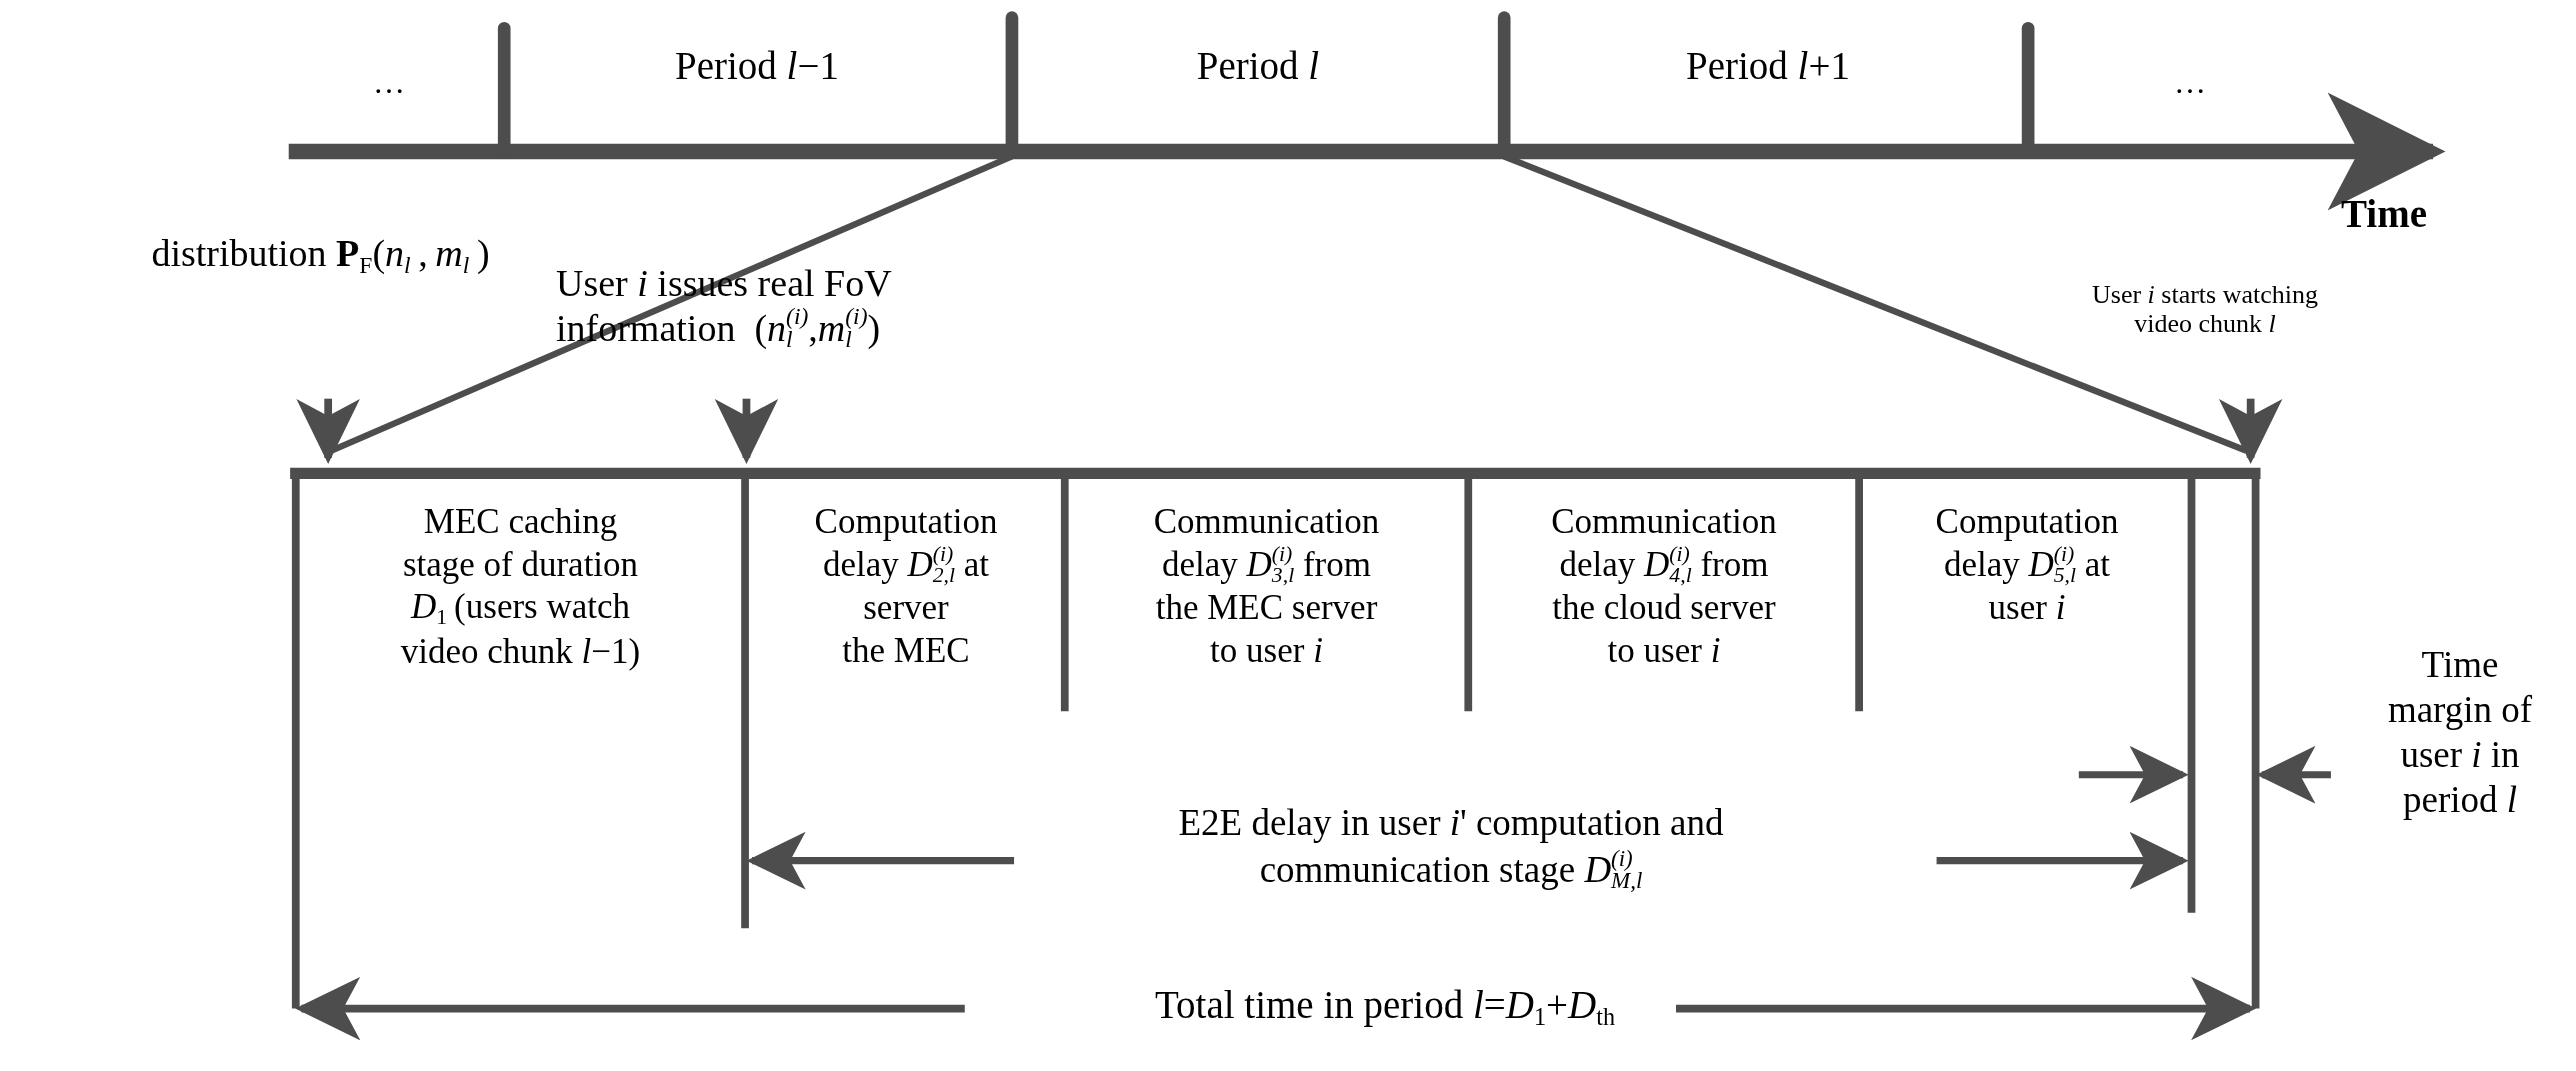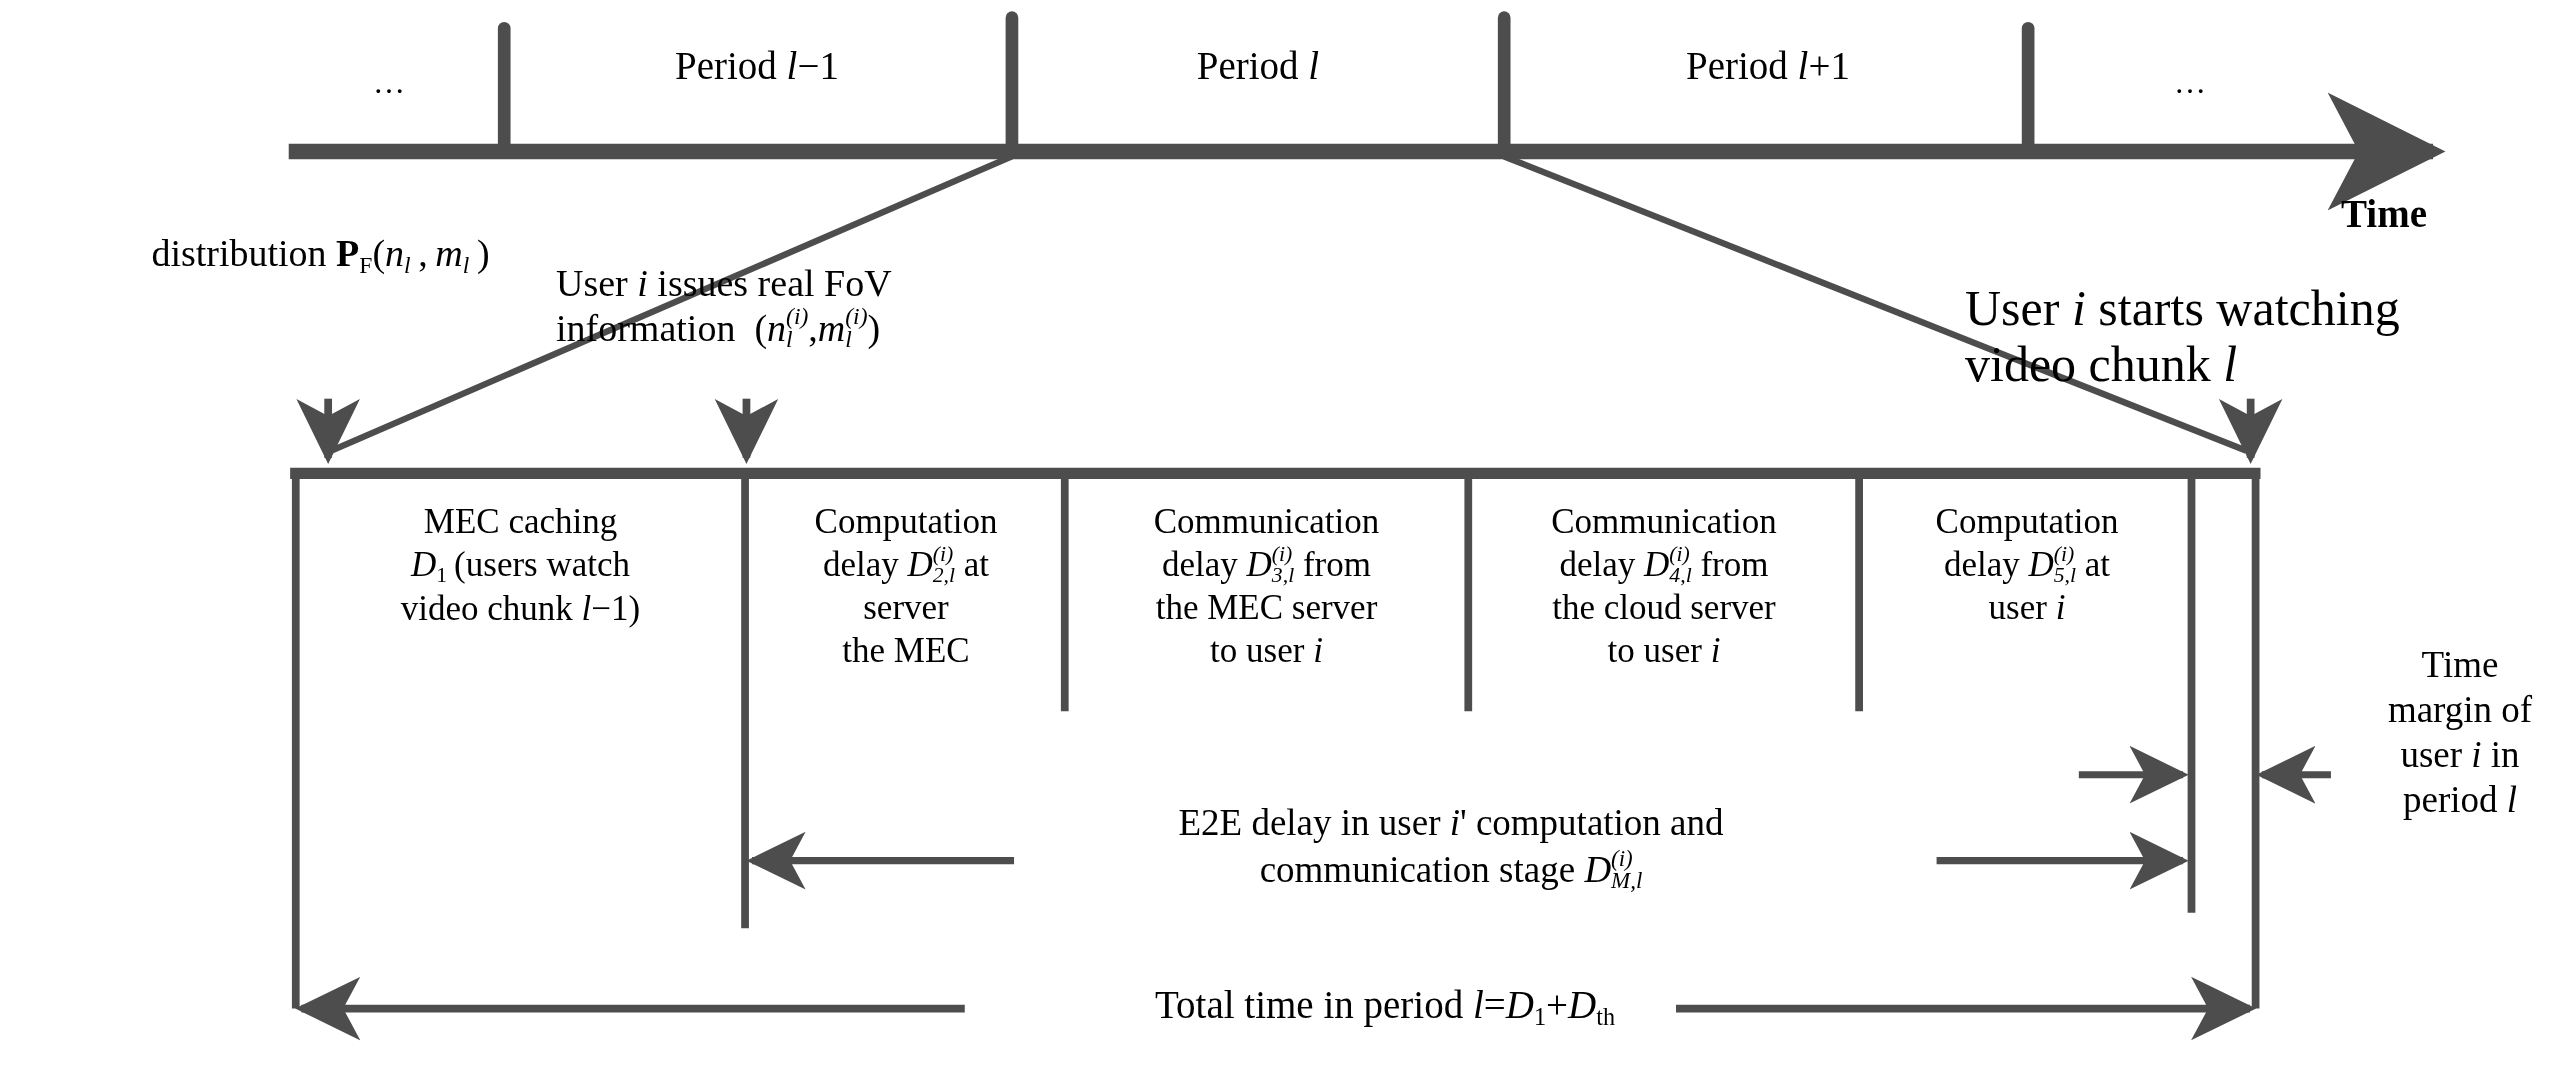--- a/index.html
+++ b/index.html
@@ -135,27 +135,28 @@
     </div>
   </div>
 
   <div class="lbl" style="left:556px; top:262px; font-size:38px; text-align:left;">
     <div>User <i class="v">i</i> issues real FoV</div>
     <div>
       information&nbsp; (<i class="v">n</i><span class="supsub"><span class="up">(i)</span><span class="dn">l</span></span>,<i class="v">m</i><span class="supsub"><span class="up">(i)</span><span class="dn">l</span></span>)
     </div>
   </div>
 
-  <div class="lbl" style="left:1965px; top:280px; font-size:50px; width:570px;">
+  <div class="lbl" style="left:1920px; top:280px; font-size:26px; text-align:center; width:570px;">
     <div>User <i class="v">i</i> starts watching</div>
     <div>video chunk <i class="v">l</i></div>
   </div>
 
   <div class="lbl blk" style="left:308px; top:501px; width:425px; font-size:35px; line-height:1.22;">
     <div>MEC caching</div>
+    <div>stage of duration</div>
     <div><i class="v">D</i><sub>1</sub> (users watch</div>
     <div>video chunk <i class="v">l</i>−1)</div>
   </div>
 
   <div class="lbl blk" style="left:751px; top:501px; width:310px; font-size:35px; line-height:1.22;">
     <div>Computation</div>
     <div>delay <i class="v">D</i><span class="supsub"><span class="up">(i)</span><span class="dn">2,l</span></span>&nbsp;at</div>
     <div>server</div>
     <div>the MEC</div>
   </div>

